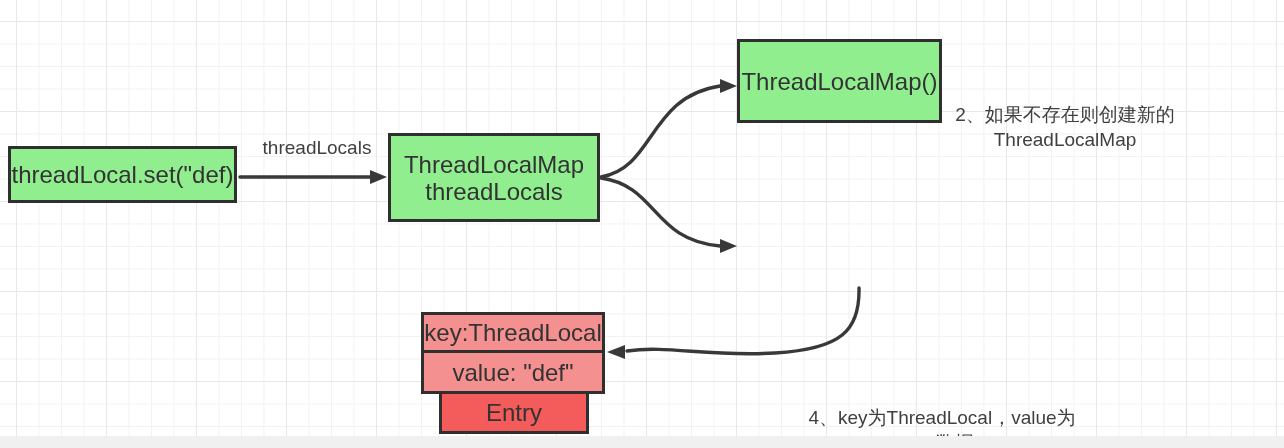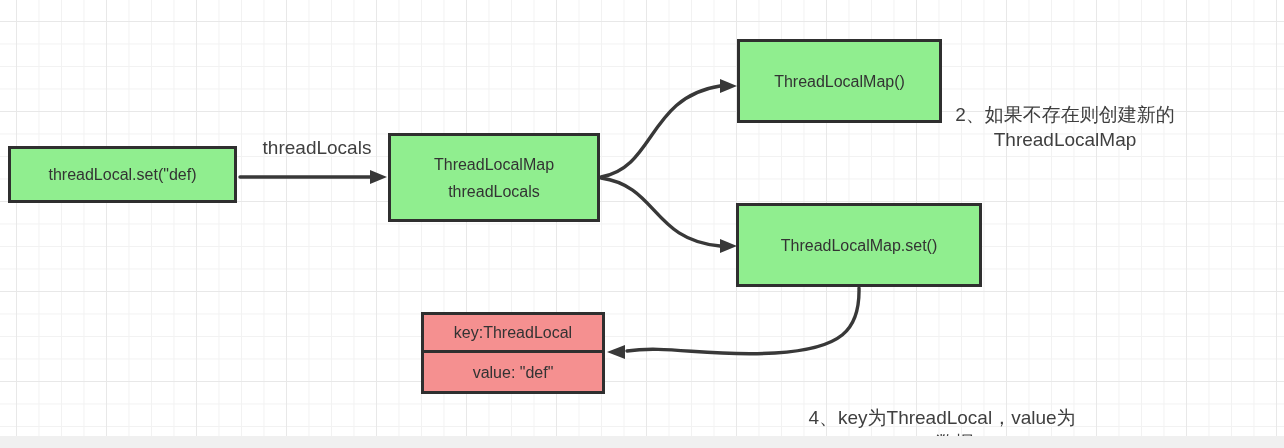--- a/index.html
+++ b/index.html
@@ -46,21 +46,21 @@
   .arrow-head { fill: var(--arrow); stroke: none; }
   .node {
     position: absolute;
     box-sizing: border-box;
     border: 3px solid var(--border);
     display: flex;
     align-items: center;
     justify-content: center;
     text-align: center;
     color: var(--node-text);
-    font-size: 16px;
+    font-size: 24px;
     line-height: 27px;
   }
   .node-green { background: var(--node-green); }
   .node-pink { background: var(--node-pink); }
   .node-red { background: var(--node-red); }
 
   #node-set-call      { left: 8px;   top: 146px; width: 229px; height: 57px; }
   #node-thread-locals { left: 388px; top: 133px; width: 212px; height: 89px; }
   #node-map-ctor      { left: 737px; top: 39px;  width: 205px; height: 84px; }
   #node-map-set       { left: 736px; top: 203px; width: 246px; height: 84px; }
@@ -117,32 +117,32 @@
     <span>
       <span style="display:block">ThreadLocalMap</span>
       <span style="display:block">threadLocals</span>
     </span>
   </div>
 
   <div id="node-map-ctor" class="node node-green">
     <span>ThreadLocalMap()</span>
   </div>
 
-  <div id="node-map-set" class="node node-green">
-    <span>ThreadLocalMap.set()</span>
-  </div>
 
   <div id="node-entry-key" class="node node-pink">
     <span>key:ThreadLocal</span>
   </div>
 
   <div id="node-entry-value" class="node node-pink">
     <span>value: "def"</span>
   </div>
 
+  <div id="node-entry" class="node node-red">
+    <span>Entry</span>
+  </div>
 
   <div id="ann-1" class="annotation">
     <div>threadLocals</div>
   </div>
 
   <div id="ann-2" class="annotation">
     <div>2、如果不存在则创建新的</div>
     <div>ThreadLocalMap</div>
   </div>
 

